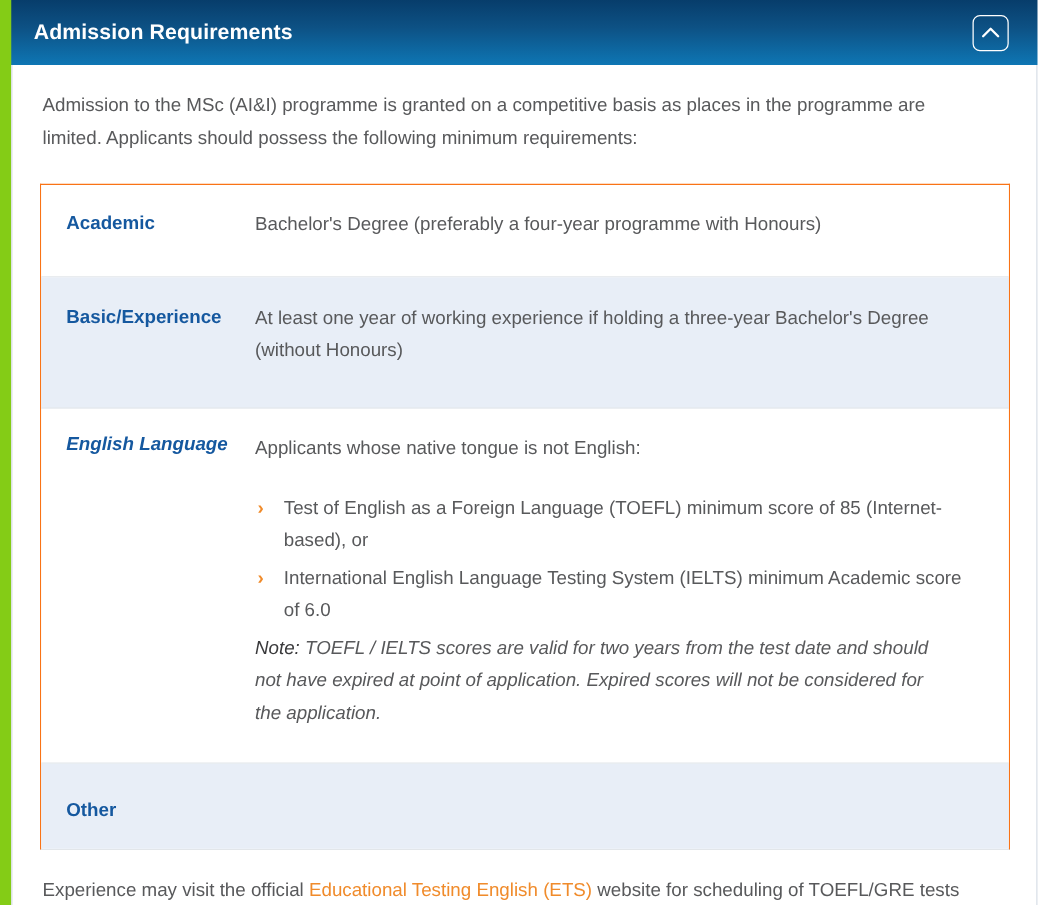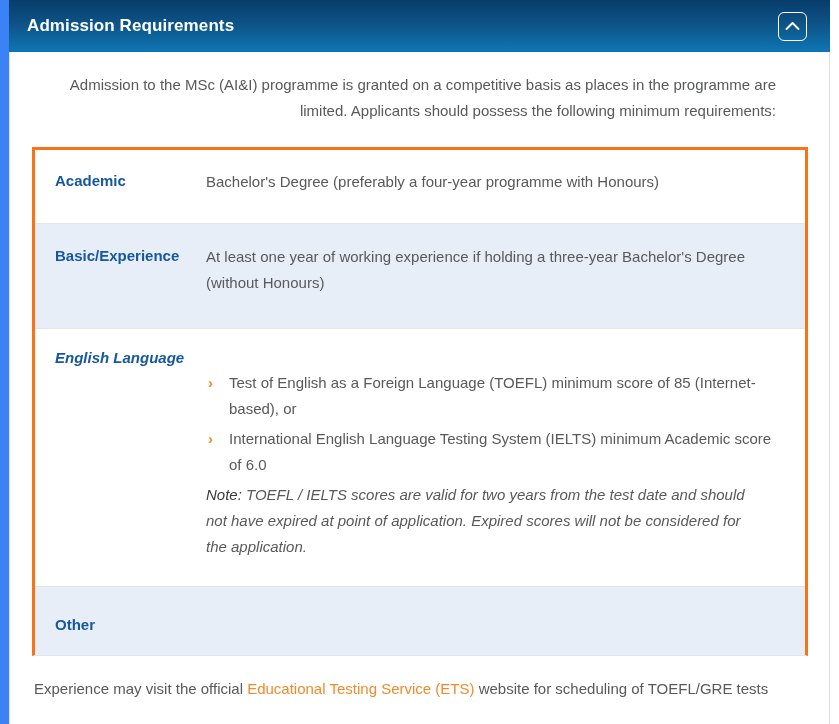--- a/index.html
+++ b/index.html
@@ -8,21 +8,21 @@
     width: 839px; height: 724px;
     background: #ffffff;
     font-family: "Liberation Sans", sans-serif;
     overflow: hidden;
   }
 
   #root {
     position: relative;
     width: 710px;
     height: 724px;
-    background: #3b82f6;
+    background: #84cc16;
   }
 
   
   .panel-header {
     position: absolute;
     left: 9px;
     top: 0px;
     width: 821px;
     height: 52px;
     background: linear-gradient(to bottom, #073d6b 0%, #0d5184 42%, #0e76b4 100%);
@@ -67,27 +67,26 @@
     padding: 0;
   }
 
   .intro {
     margin: 0;
     padding: 20px 24px 0 24px;
     font-size: 15px;
     line-height: 26px;
     color: #58595b;
     max-width: 790px;
-    text-align: right;
   }
 
   
   .req-table {
     margin: 23px 22px 0 22px;
-    border: 3px solid #f97316;
+    border: 1px solid #f97316;
     border-bottom: 1px solid #e2e6ea;
     background: #ffffff;
     width: 776px;
   }
   .req-row {
     display: flex;
     align-items: flex-start;
     border-bottom: 1px solid #e2e6ea;
     background: #ffffff;
   }
@@ -200,36 +199,37 @@
       <div class="req-row row-skill alt">
         <div class="req-label">Basic/Experience</div>
         <div class="req-value">
           <p>At least one year of working experience if holding a three-year Bachelor's Degree (without Honours)</p>
         </div>
       </div>
 
       <div class="req-row row-english">
         <div class="req-label">English Language</div>
         <div class="req-value">
+          <p>Applicants whose native tongue is not English:</p>
           <ul class="chev-list">
             <li>
               <span class="chev-marker">›</span>
               <span>Test of English as a Foreign Language (TOEFL) minimum score of 85 (Internet-based), or</span>
             </li>
             <li>
               <span class="chev-marker">›</span>
               <span>International English Language Testing System (IELTS) minimum Academic score of 6.0</span>
             </li>
           </ul>
           <p class="note"><span class="note-label">Note:</span><span> TOEFL / IELTS scores are valid for two years from the test date and should not have expired at point of application. Expired scores will not be considered for the application.</span></p>
         </div>
       </div>
 
       <div class="req-row row-other alt">
         <div class="req-label">Other</div>
       </div>
 
     </div>
 
-    <p class="footer-note"><span>Experience may visit the official </span><span class="ets-link">Educational Testing Service (ETS)</span><span> website for scheduling of TOEFL/GRE tests</span></p>
+    <p class="footer-note"><span>Experience may visit the official </span><span class="ets-link">Educational Testing English (ETS)</span><span> website for scheduling of TOEFL/GRE tests</span></p>
 
   </div>
 </div>
 
 </body></html>

